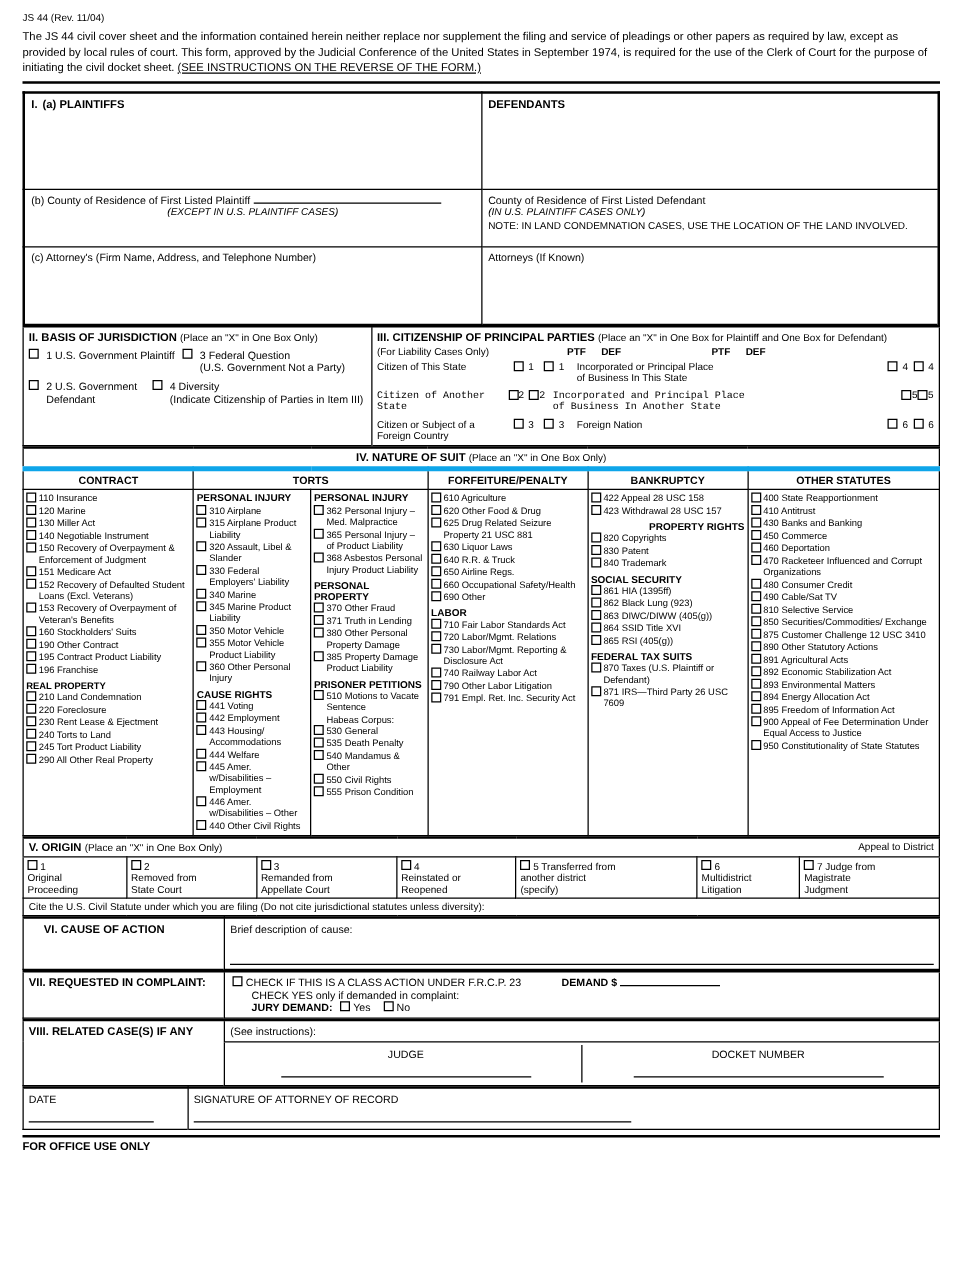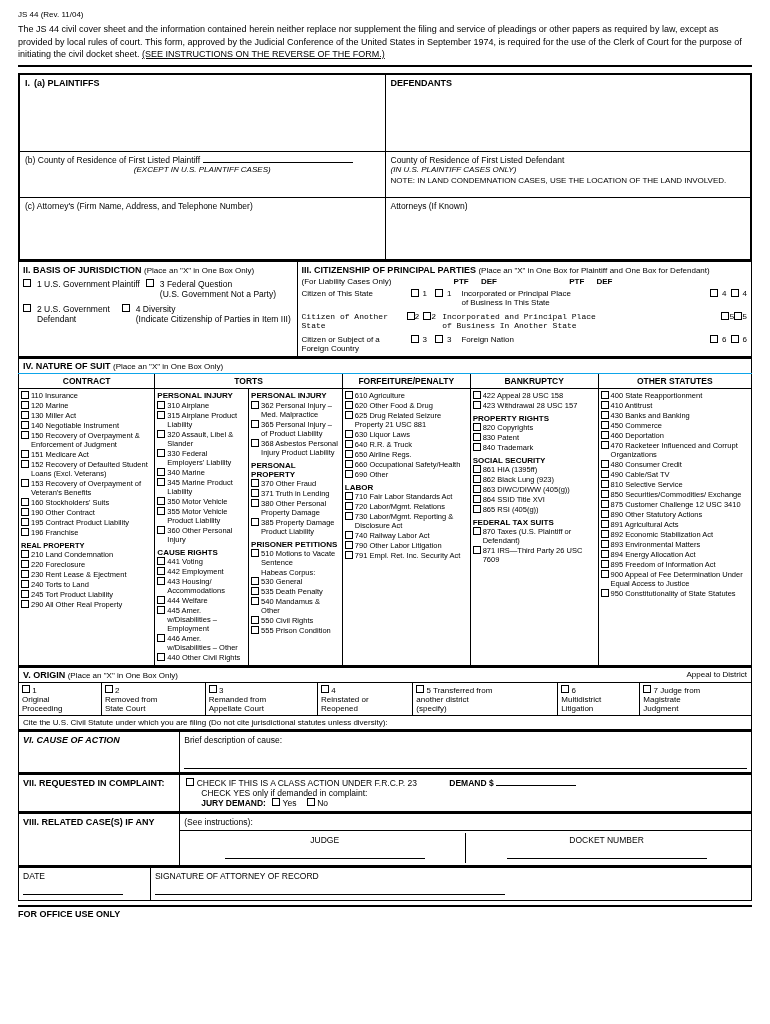--- a/index.html
+++ b/index.html
@@ -219,21 +219,21 @@
             <span>6</span>
       </div>
     </td>
   </tr>
 </tbody>
   </table>
 
 <table style="width:100%; border-collapse:collapse; border:1px solid #000; border-top:2px solid #000;">
   <tbody>
       <tr>
-    <td colspan="6" style="padding:2px 4px; border-bottom:1px solid #0ea5e9;">
+    <td colspan="6" style="padding:2px 4px; border-bottom:4px solid #0ea5e9;text-align:center;">
       <span class="label-bold">IV. NATURE OF SUIT</span>
       <span style="font-size:8px;">(Place an "X" in One Box Only)</span>
     </td>
   </tr>
   <tr>
     <th style="border:1px solid #000; font-size:8.5px; padding:2px; text-align:center; width:16%;">CONTRACT</th>
     <th colspan="2" style="border:1px solid #000; font-size:8.5px; padding:2px; text-align:center; width:22%;">TORTS</th>
     <th style="border:1px solid #000; font-size:8.5px; padding:2px; text-align:center; width:15%;">FORFEITURE/PENALTY</th>
     <th style="border:1px solid #000; font-size:8.5px; padding:2px; text-align:center; width:15%;">BANKRUPTCY</th>
     <th style="border:1px solid #000; font-size:8.5px; padding:2px; text-align:center; width:18%;">OTHER STATUTES</th>
@@ -317,21 +317,21 @@
       <div class="checkbox-item"><span class="checkbox"></span>720 Labor/Mgmt. Relations</div>
       <div class="checkbox-item"><span class="checkbox"></span>730 Labor/Mgmt. Reporting &amp; Disclosure Act</div>
       <div class="checkbox-item"><span class="checkbox"></span>740 Railway Labor Act</div>
       <div class="checkbox-item"><span class="checkbox"></span>790 Other Labor Litigation</div>
       <div class="checkbox-item"><span class="checkbox"></span>791 Empl. Ret. Inc. Security Act</div>
     </td>
 
     <td style="border:1px solid #000; vertical-align:top; padding:2px 2px; font-size:7.5px;">
       <div class="checkbox-item"><span class="checkbox"></span>422 Appeal 28 USC 158</div>
       <div class="checkbox-item"><span class="checkbox"></span>423 Withdrawal 28 USC 157</div>
-      <div style="margin-top:4px; font-weight:bold; font-size:8px;">PROPERTY RIGHTS</div>
+      <div style="margin-top:4px; font-weight:bold; font-size:8px;text-align:right;">PROPERTY RIGHTS</div>
       <div class="checkbox-item"><span class="checkbox"></span>820 Copyrights</div>
       <div class="checkbox-item"><span class="checkbox"></span>830 Patent</div>
       <div class="checkbox-item"><span class="checkbox"></span>840 Trademark</div>
       <div style="margin-top:4px; font-weight:bold; font-size:8px;">SOCIAL SECURITY</div>
       <div class="checkbox-item"><span class="checkbox"></span>861 HIA (1395ff)</div>
       <div class="checkbox-item"><span class="checkbox"></span>862 Black Lung (923)</div>
       <div class="checkbox-item"><span class="checkbox"></span>863 DIWC/DIWW (405(g))</div>
       <div class="checkbox-item"><span class="checkbox"></span>864 SSID Title XVI</div>
       <div class="checkbox-item"><span class="checkbox"></span>865 RSI (405(g))</div>
       <div style="margin-top:4px; font-weight:bold; font-size:8px;">FEDERAL TAX SUITS</div>
@@ -400,21 +400,21 @@
     <td colspan="8" style="padding:2px 4px; font-size:8px; border-top:1px solid #000;">
       <span>Cite the U.S. Civil Statute under which you are filing (Do not cite jurisdictional statutes unless diversity):</span>
     </td>
   </tr>
 </tbody>
   </table>
 
 <table style="width:100%; border-collapse:collapse; border:1px solid #000; border-top:2px solid #000;">
   <tbody>
       <tr>
-    <td style="width:22%; border-right:1px solid #000; padding:3px 4px; vertical-align:top;font-style:italic;">
+    <td style="width:22%; border-right:1px solid #000; padding:3px 16px; vertical-align:top;">
       <span class="label-bold">VI. CAUSE OF ACTION</span>
     </td>
     <td style="padding:3px 4px; vertical-align:top;">
       <div style="font-size:8.5px;">
         <span>Brief description of cause:</span>
       </div>
       <div style="border-bottom:1px solid #000; min-height:20px; margin-top:4px;"></div>
     </td>
   </tr>
 </tbody>

